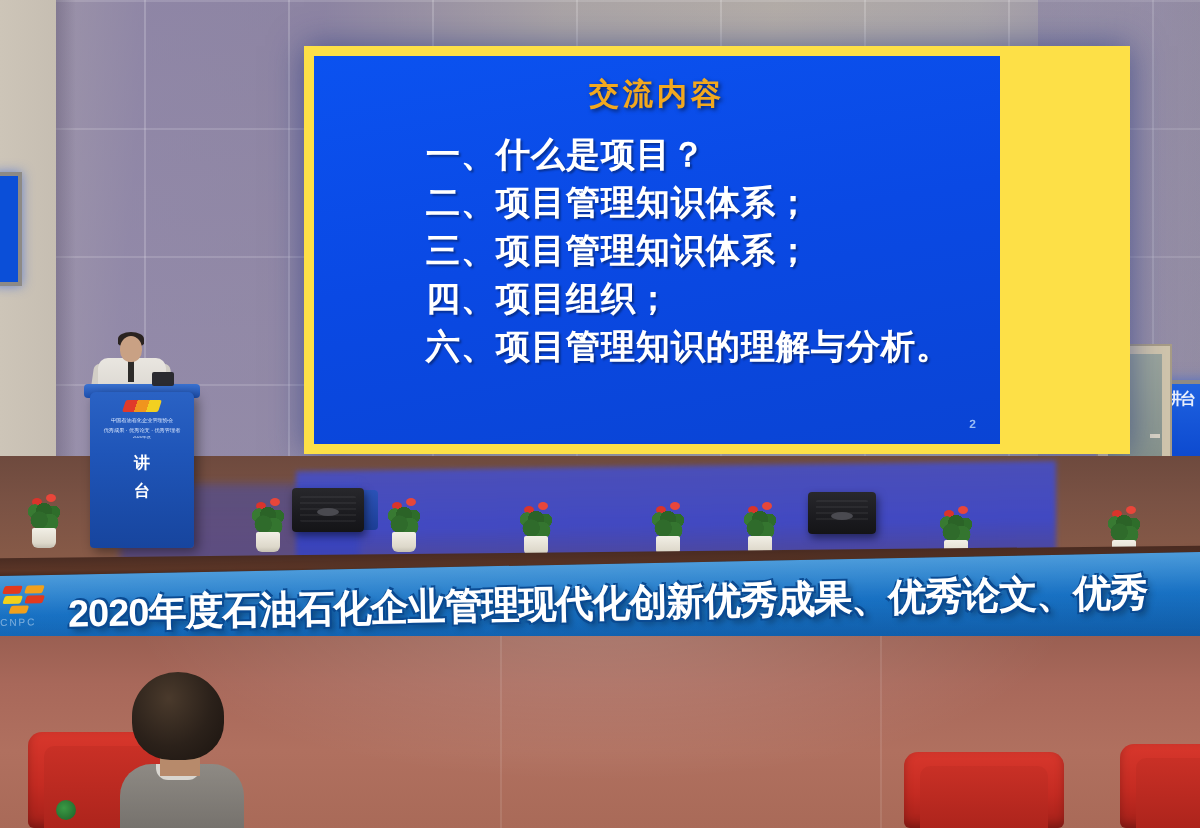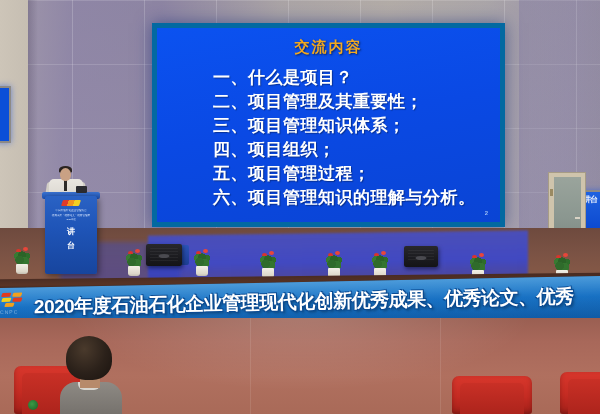--- a/index.html
+++ b/index.html
@@ -124,22 +124,22 @@
     position: absolute;
     right: 5px; top: 44px;
     width: 5px; height: 2px;
     background: #d8d2c4;
   }
 
   
   .led-bezel {
     position: absolute;
     left: 152px; top: 23px;
-    width: 353px; height: 204px;
-    background: #0369a1;
+    width: 413px; height: 204px;
+    background: #fde047;
     box-shadow: 0 0 16px rgba(20,40,120,0.55);
   }
   .led-screen {
     position: absolute;
     left: 5px; top: 5px;
     width: 343px; height: 194px;
     background: linear-gradient(170deg, #0b52f0 0%, #0a49e4 48%, #0a44d4 100%);
     overflow: hidden;
   }
   .slide-title {
@@ -517,24 +517,23 @@
     <div class="door-hinge" style="top:16px"></div>
     <div class="door-hinge" style="top:62px"></div>
     <div class="door-handle"></div>
   </div>
 
   <div class="led-bezel">
     <div class="led-screen">
       <div class="slide-title">交流内容</div>
       <ul class="slide-list">
         <li>一、什么是项目？</li>
-        <li>二、项目管理及其重要性；</li>
+        <li>二、项目管理知识体系；</li>
         <li>三、项目管理知识体系；</li>
         <li>四、项目组织；</li>
-        <li>五、项目管理过程；</li>
         <li>六、项目管理知识的理解与分析。</li>
       </ul>
       <div class="slide-pagenum">2</div>
     </div>
   </div>
 
   <div class="stage-top"></div>
   <div class="stage-blue-light"></div>
   <div class="stage-blue-light2"></div>
 

